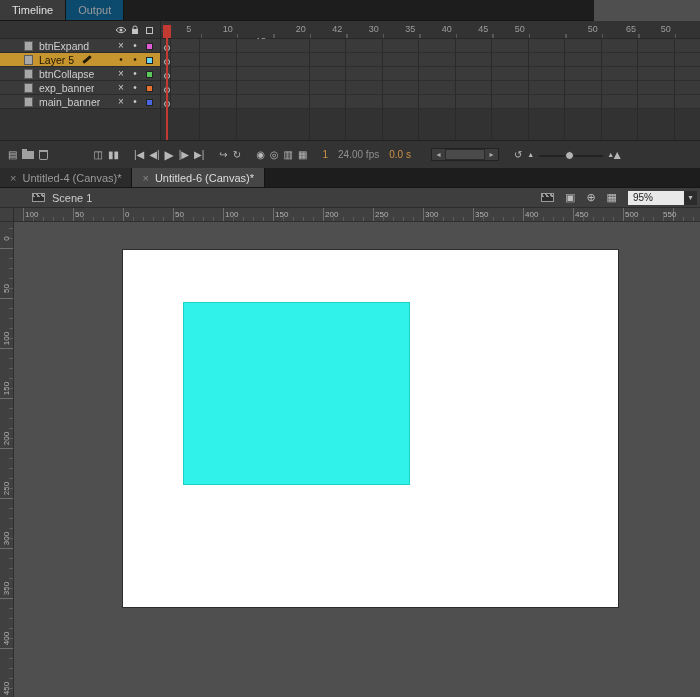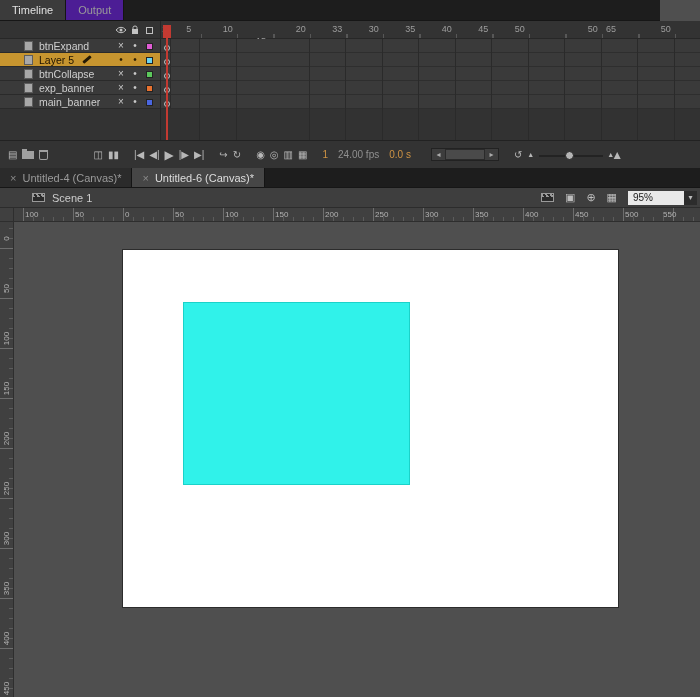--- a/index.html
+++ b/index.html
@@ -3,24 +3,24 @@
 <meta charset="utf-8">
 <style>
   * { margin:0; padding:0; box-sizing:border-box; }
   html,body { background:#2a2a2a; }
   .app {
     position:relative; width:700px; height:697px; overflow:hidden;
     font-family:"Liberation Sans", sans-serif; background:#4f4f4f;
     -webkit-font-smoothing:antialiased;
   }
   
-  .ptabs { position:absolute; left:0; top:0; width:660px; height:21px;
+  .ptabs { position:absolute; left:0; top:0; width:594px; height:21px;
     background:#1d1d1d; display:flex; border-bottom:1px solid #161616; }
   .ptab { padding:0 12px; line-height:21px; font-size:11px; color:#9a9a9a;
-    background:#4c1d95; border-right:1px solid #141414; cursor:default; }
+    background:#0c4a6e; border-right:1px solid #141414; cursor:default; }
   .ptab.active { background:#3b3b3b; color:#e0e0e0; }
   
   .tl-body { position:absolute; left:0; top:21px; width:700px; height:119px; background:#333; }
   .tl-left { position:absolute; left:0; top:0; width:160px; height:119px; background:#333; }
   .tl-header { height:18px; border-bottom:1px solid #272727; display:flex;
     justify-content:flex-end; align-items:center; padding-right:4px; }
   .col { width:14px; text-align:center; font-size:10px; color:#c9c9c9; line-height:13px; }
   .osq { display:inline-block; width:7px; height:7px; border:1px solid #c0c0c0; vertical-align:middle; }
   .lrow { height:14px; display:flex; align-items:center; padding-left:24px; padding-right:4px;
     border-bottom:1px solid #2a2a2a; font-size:10.5px; color:#cfcfcf; background:#3a3a3a; }
@@ -193,29 +193,29 @@
           </div>
         </div>
     </div>
     <div class="tl-right">
       <div class="fruler">
           <span class="fnum" style="left: 1px;">1</span>
           <span class="fnum" style="left: 25.2px;">5</span>
           <span class="fnum" style="left: 61.7px;">10</span>
           <span class="fnum" style="left: 95px; margin-top: 12px;">15</span>
           <span class="fnum" style="left: 134.7px;">20</span>
-          <span class="fnum" style="left: 171.2px;">33</span>
+          <span class="fnum" style="left: 171.2px;">42</span>
           <span class="fnum" style="left: 207.7px;">30</span>
           <span class="fnum" style="left: 244.2px;">35</span>
           <span class="fnum" style="left: 280.7px;">40</span>
           <span class="fnum" style="left: 317.2px;">45</span>
           <span class="fnum" style="left: 353.7px;">50</span>
           <span class="fnum" style="left: 390.2px; margin-top: 44px;">55</span>
           <span class="fnum" style="left: 426.7px;">50</span>
-          <span class="fnum" style="left: 445px;">65</span>
+          <span class="fnum" style="left: 465px;">65</span>
           <span class="fnum" style="left: 499.7px;">50</span>
         </div>
       <div class="col-lines"></div>
       <div class="fgrid">
           <div class="frow">
             <span class="kf"></span>
           </div>
           <div class="frow">
             <span class="kf"></span>
           </div>

